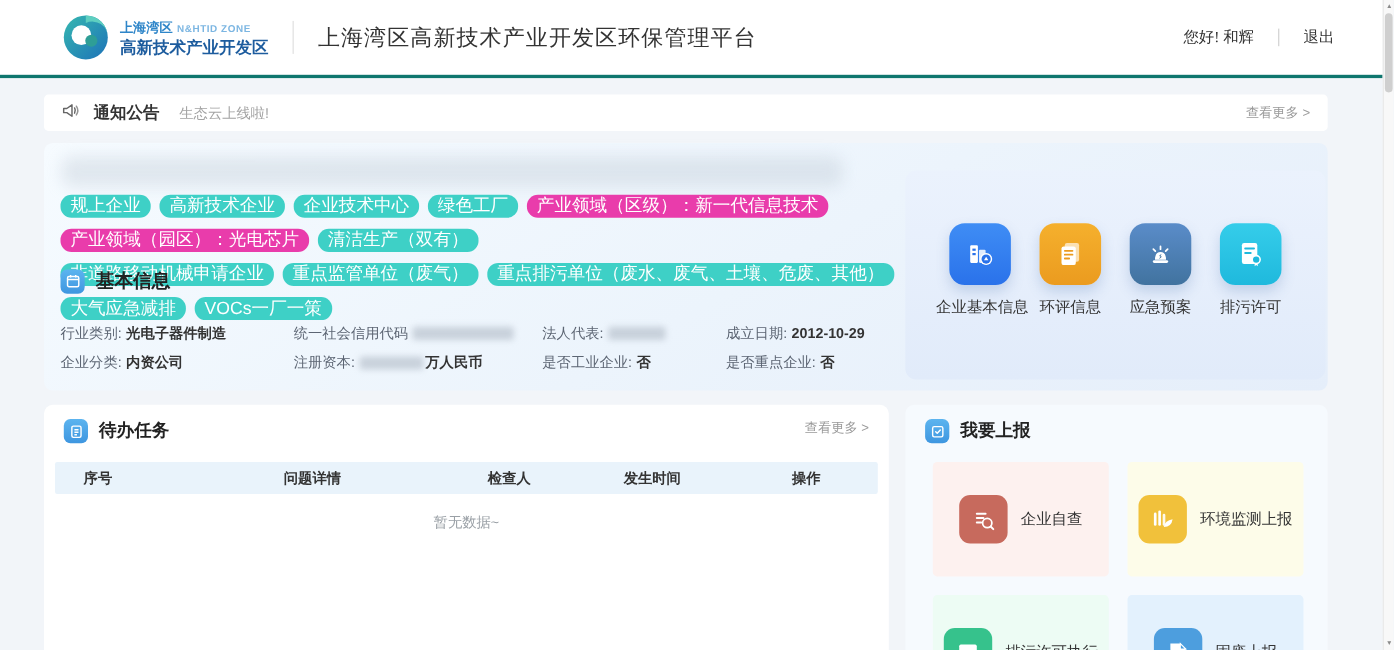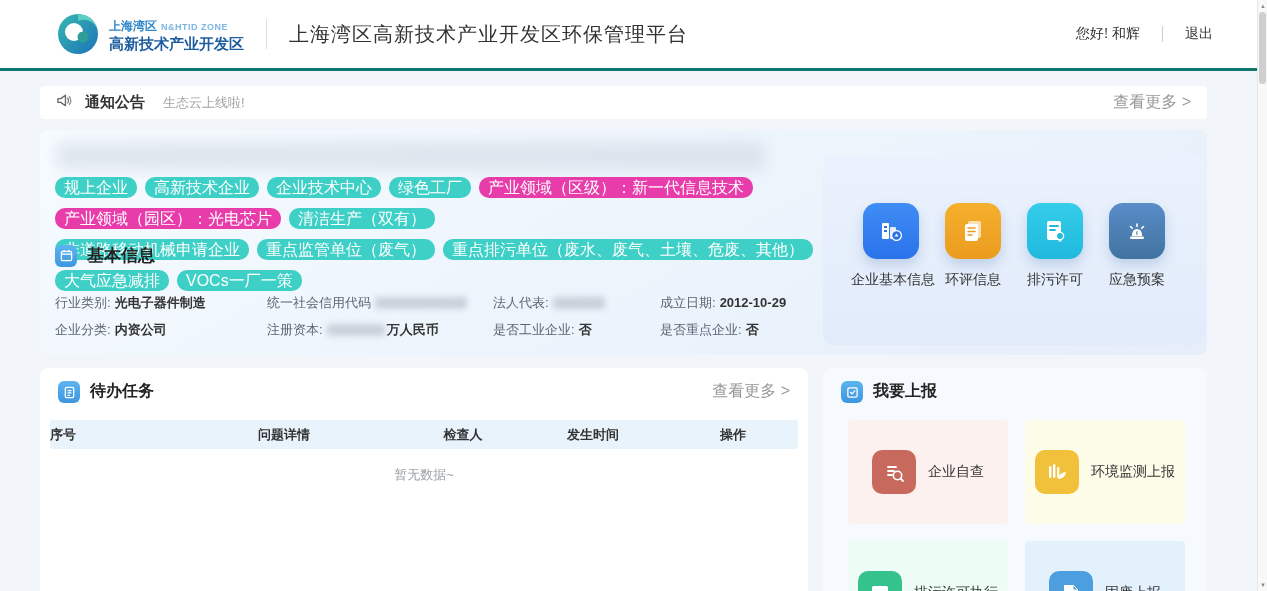--- a/index.html
+++ b/index.html
@@ -30,21 +30,21 @@
   .sb-arrow { position:absolute; left:0; width:10px; text-align:center; font-size:6px; color:#8a8a8a; line-height:8px; }
   .sb-arrow.up { top:2px; } .sb-arrow.down { bottom:2px; }
   .sb-thumb { position:absolute; top:12px; left:1px; width:7px; height:72px; background:#cfcfcf; border-radius:4px; }
   
   .notice {
     position:absolute; left:40px; top:86px; width:1167px; height:33px;
     background:#fff; border-radius:4px; display:flex; align-items:center; padding:0 16px;
   }
   .notice-label { font-size:15px; font-weight:bold; color:#333; margin-left:12px; }
   .notice-content { font-size:13px; color:#a3a3a3; margin-left:18px; }
-  .link-more { margin-left:auto; font-size:16px; color:#999; cursor:pointer; white-space:nowrap; }
+  .link-more { margin-left:auto; font-size:12px; color:#999; cursor:pointer; white-space:nowrap; }
   
   .panel-top {
     position:absolute; left:40px; top:130px; width:1167px; height:225px;
     border-radius:8px;
     background:linear-gradient(150deg,#f6fbff 0%,#ecf4fc 55%,#e5eefa 100%);
   }
   .blur-smudge {
     position:absolute; left:16px; top:12px; width:710px; height:28px;
     background:rgba(186,197,210,.35); border-radius:10px; filter:blur(7px);
   }
@@ -96,21 +96,21 @@
     position:absolute; left:40px; top:368px; width:768px; height:240px;
     background:#fff; border-radius:8px;
   }
   .card-header { display:flex; padding:13px 18px 11px 18px; }
   .card-header .sec-title { font-size:16px; }
   .todo-thead {
     margin:6px 10px 0 10px; height:29px; background:#e9f3fb; border-radius:2px;
     display:flex; align-items:center; font-size:13px; font-weight:bold; color:#333;
   }
   .th-c { text-align:center; }
-  .th-1 { width:110px; text-align:left; }
+  .th-1 { width:110px; text-align:left; padding-left:26px; }
   .th-2 { flex:1; }
   .th-3 { width:110px; }
   .th-4 { width:150px; }
   .th-5 { width:130px; }
   .todo-empty { text-align:center; font-size:13px; color:#9aa0a6; margin-top:17px; }
   
   .card-report {
     position:absolute; left:823px; top:368px; width:384px; height:240px;
     background:#f6fafe; border-radius:8px;
   }
@@ -227,41 +227,41 @@
       <span class="ql-icon orange">
         <svg width="28" height="28" viewBox="0 0 28 28" fill="none">
           <rect x="9" y="4" width="13" height="17" rx="2" fill="#fff" opacity=".65"></rect>
           <rect x="6" y="7" width="13" height="17" rx="2" fill="#fff"></rect>
           <path d="M9 11 H16 M9 14.5 H16 M9 18 H13" stroke="#eb9b1f" stroke-width="1.6" stroke-linecap="round"></path>
         </svg>
       </span>
       <div class="ql-label">环评信息</div>
     </div>
     <div class="ql-item">
-      <span class="ql-icon cyan">
-        <svg width="28" height="28" viewBox="0 0 28 28" fill="none">
-          <rect x="6" y="4" width="14" height="19" rx="2" fill="#fff"></rect>
-          <path d="M9 9 H17 M9 13 H14" stroke="#1fb9dd" stroke-width="1.8" stroke-linecap="round"></path>
-          <circle cx="19" cy="19" r="3.6" fill="#1fb9dd" stroke="#fff" stroke-width="1.4"></circle>
-          <path d="M17.6 22 L17.6 25 L19 24 L20.4 25 L20.4 22" fill="#fff"></path>
-        </svg>
-      </span>
-      <div class="ql-label">排污许可</div>
-    </div>
-    <div class="ql-item">
       <span class="ql-icon steel">
         <svg width="28" height="28" viewBox="0 0 28 28" fill="none">
           <path d="M9 19 A5 5 0 0 1 19 19 Z" fill="#fff"></path>
           <path d="M9 19 Q9 12 14 12 Q19 12 19 19" fill="#fff"></path>
           <rect x="7" y="19.5" width="14" height="2.6" rx="1.3" fill="#fff"></rect>
           <path d="M14 7 V9.5 M7.5 9.5 L9.3 11.3 M20.5 9.5 L18.7 11.3" stroke="#fff" stroke-width="1.6" stroke-linecap="round"></path>
           <path d="M13 15 L15 13.8 L13.8 16.2 L15.4 16.2 L12.8 18.6 L13.6 16.6 Z" fill="#41739f"></path>
         </svg>
       </span>
       <div class="ql-label">应急预案</div>
+    </div>
+    <div class="ql-item">
+      <span class="ql-icon cyan">
+        <svg width="28" height="28" viewBox="0 0 28 28" fill="none">
+          <rect x="6" y="4" width="14" height="19" rx="2" fill="#fff"></rect>
+          <path d="M9 9 H17 M9 13 H14" stroke="#1fb9dd" stroke-width="1.8" stroke-linecap="round"></path>
+          <circle cx="19" cy="19" r="3.6" fill="#1fb9dd" stroke="#fff" stroke-width="1.4"></circle>
+          <path d="M17.6 22 L17.6 25 L19 24 L20.4 25 L20.4 22" fill="#fff"></path>
+        </svg>
+      </span>
+      <div class="ql-label">排污许可</div>
     </div>
   </div>
 </div>
 
 <div class="card-todo">
   <div class="card-header">
     <span class="sec-icon">
       <svg width="13" height="13" viewBox="0 0 14 14" fill="none" stroke="#fff" stroke-width="1.4">
         <rect x="2.5" y="1.5" width="9" height="11" rx="1.5"></rect>
         <path d="M5 5 H9 M5 7.5 H9 M5 10 H7.5"></path>

